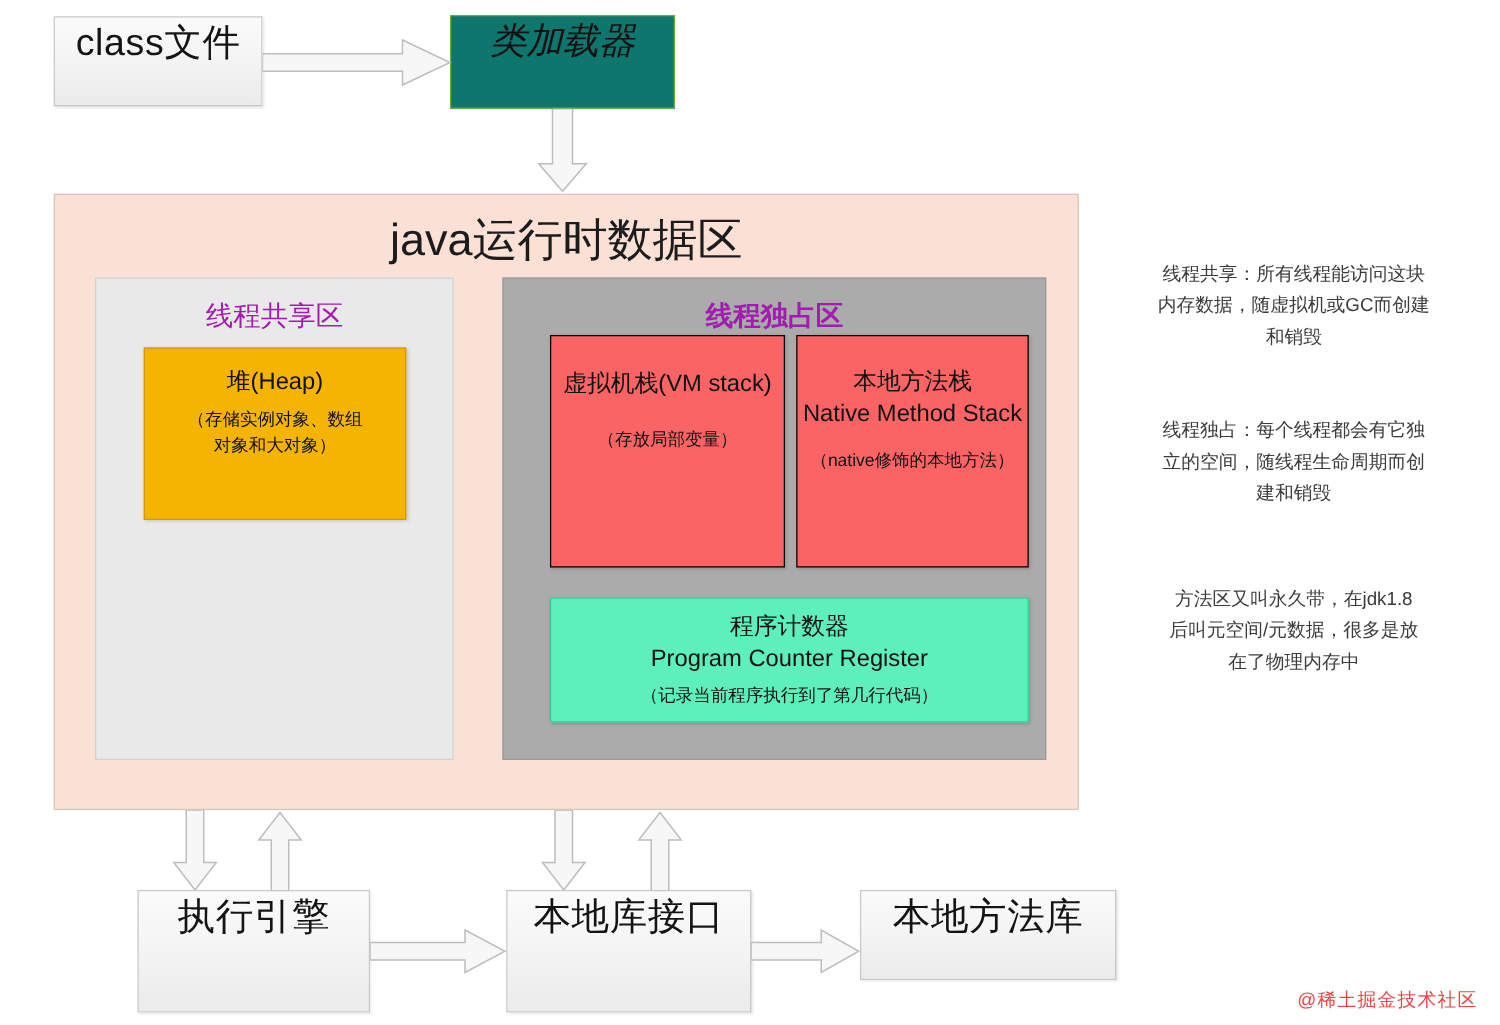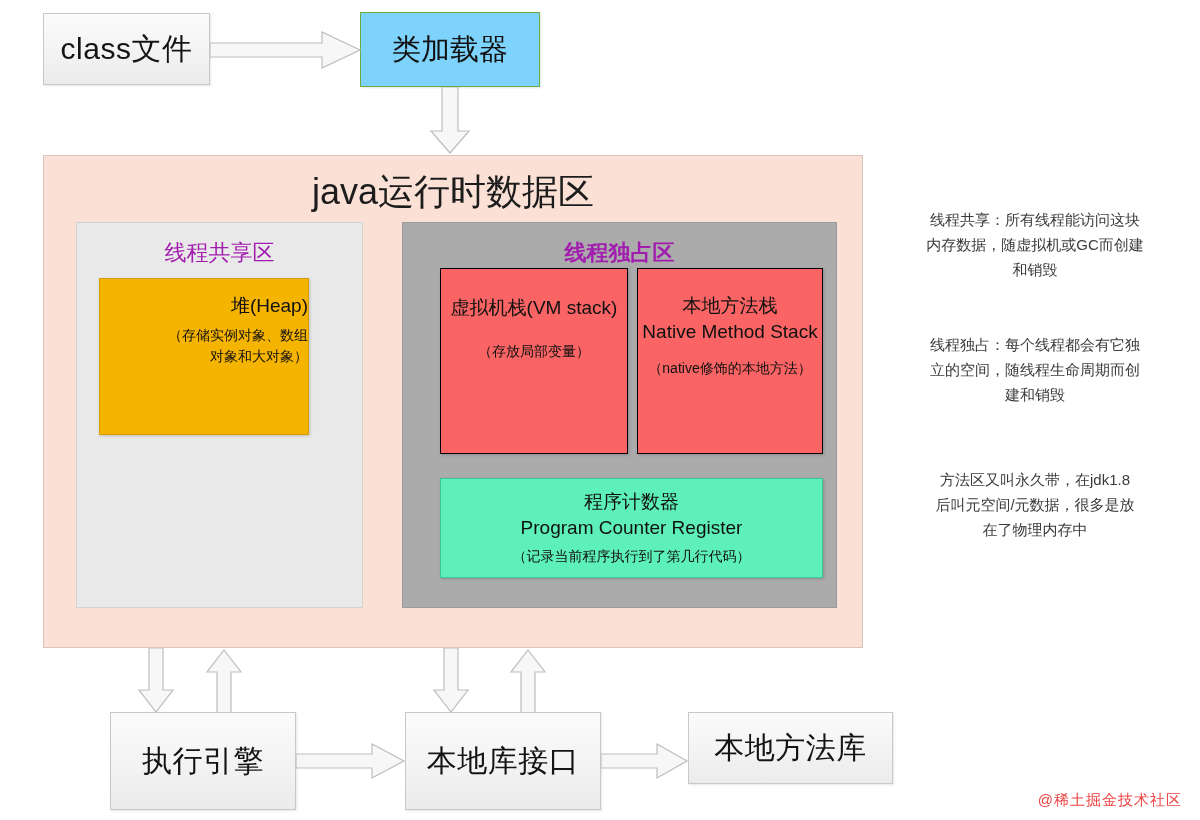--- a/index.html
+++ b/index.html
@@ -17,39 +17,40 @@
     height: 820px;
     overflow: hidden;
     background: #ffffff;
   }
   .box {
     position: absolute;
     box-sizing: border-box;
     display: flex;
     flex-direction: column;
     align-items: center;
-    justify-content: center;
+    justify-content: flex-start;
     text-align: center;
   }
 
   
   .plain-box {
     background: linear-gradient(180deg, #fbfbfb 0%, #f2f2f2 60%, #ebebeb 100%);
     border: 1px solid #c8c8c8;
     box-shadow: 1px 1px 2px rgba(0,0,0,0.10);
   }
   .plain-box .lbl {
     font-size: 30px;
     letter-spacing: 0.5px;
     color: #141414;
   }
   .green-box {
-    background: #7dd3fc;
+    background: #0f766e;
     border: 1px solid #6aad3c;
     box-shadow: 1px 1px 2px rgba(0,0,0,0.10);
+    font-style: italic;
   }
   .green-box .lbl {
     font-size: 29px;
     color: #111111;
   }
 
   
   #runtime-area {
     background: #fbe0d5;
     border: 1px solid #d9c5bb;
@@ -159,21 +160,21 @@
     </svg>
   </div>
 
   <div id="runtime-area" class="box" style="left:43px; top:155px; width:820px; height:493px;">
   </div>
   <div id="runtime-title" style="top:168px; left:43px; width:820px;">java运行时数据区</div>
 
   <div class="box panel-shared" style="left:76px; top:222px; width:287px; height:386px;"></div>
   <div class="panel-title" style="left:76px; top:238px; width:287px;">线程共享区</div>
 
-  <div class="mem-box mem-heap" style="left:99px; top:278px; width:210px; height:157px; padding-top:14px;align-items:flex-end;">
+  <div class="mem-box mem-heap" style="left:115px; top:278px; width:210px; height:138px; padding-top:14px;">
     <div class="mem-title">堆(Heap)</div>
     <div class="mem-sub" style="margin-top:6px;">（存储实例对象、数组</div>
     <div class="mem-sub">对象和大对象）</div>
   </div>
 
 
   <div class="box panel-exclusive" style="left:402px; top:222px; width:435px; height:386px;"></div>
   <div class="panel-title" style="left:402px; top:238px; width:435px;font-weight:bold;">线程独占区</div>
 
   <div class="mem-box mem-stack" style="left:440px; top:268px; width:188px; height:186px; padding-top:26px;">

